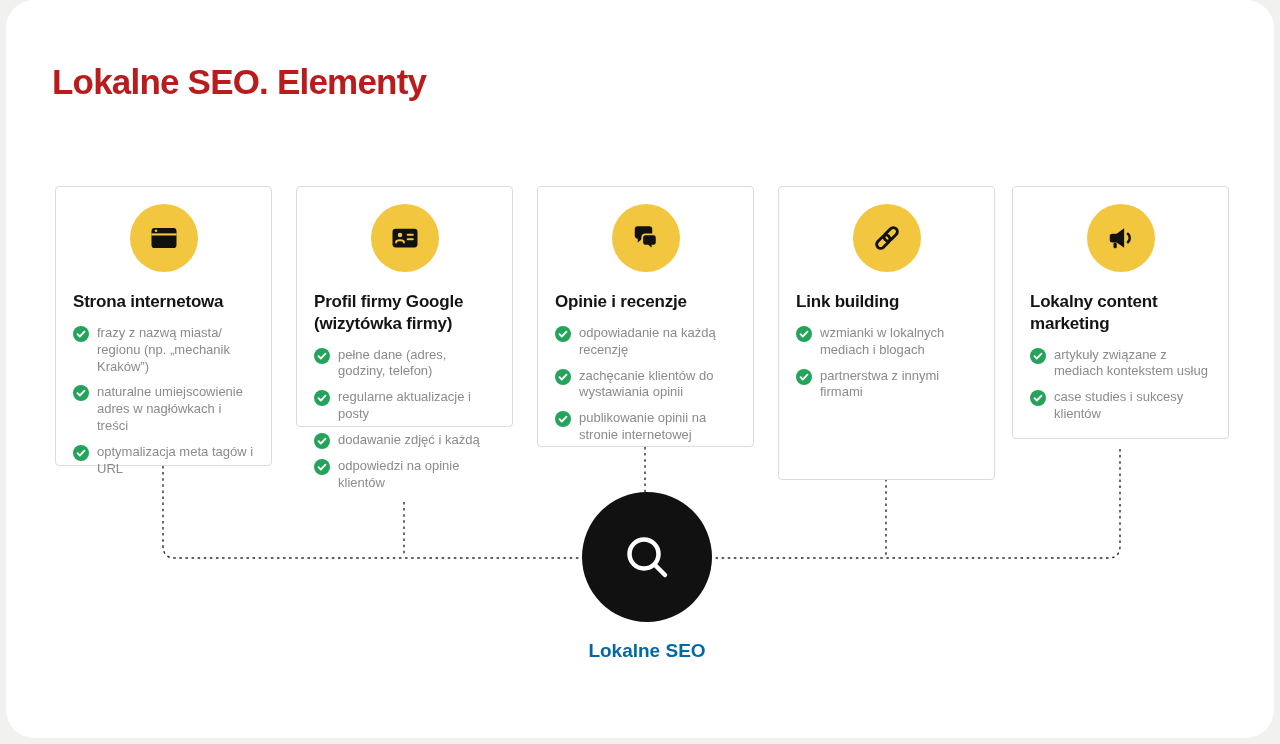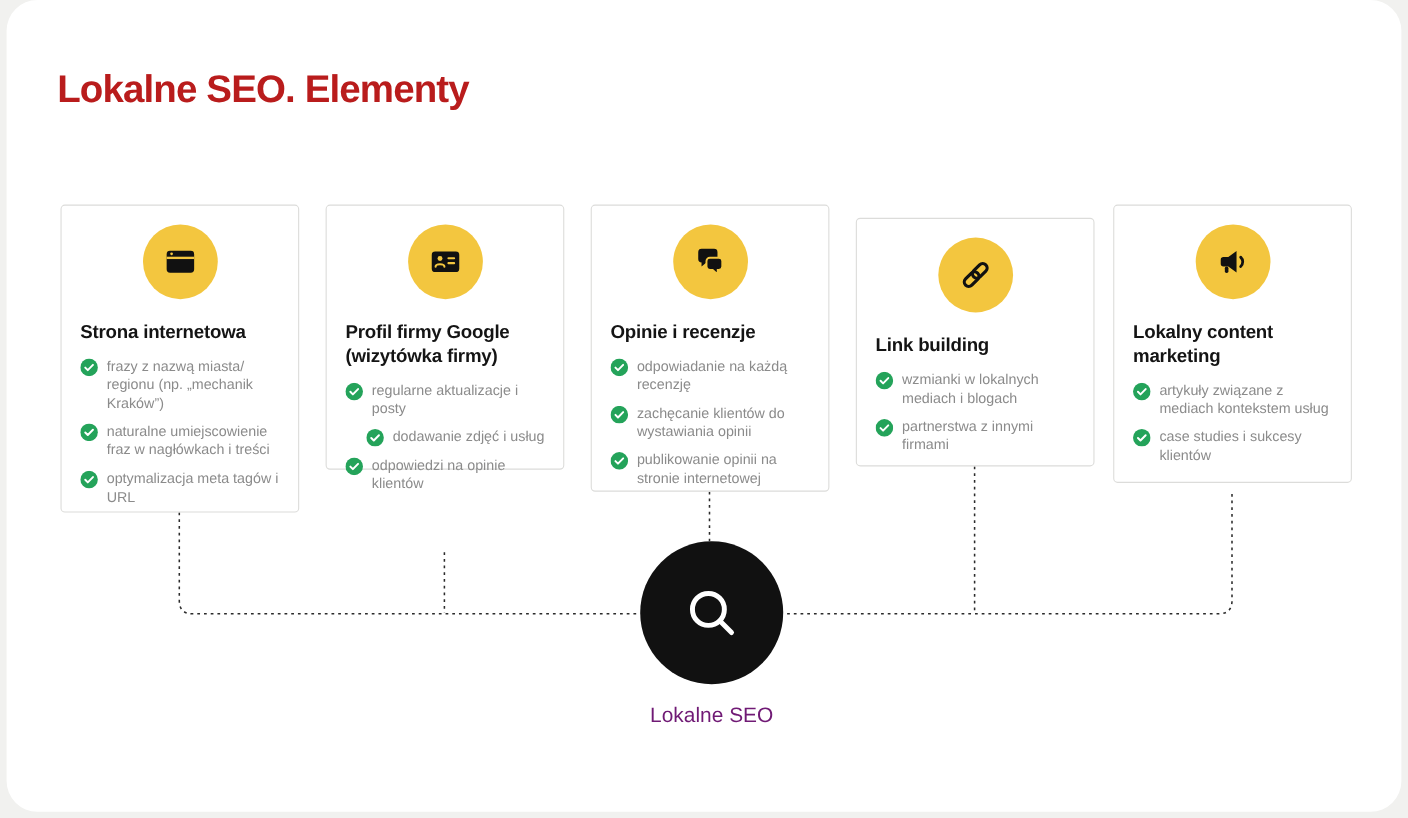--- a/index.html
+++ b/index.html
@@ -61,21 +61,20 @@
     color: #141414;
     line-height: 1.28;
     letter-spacing: -0.2px;
   }
   .items {
     list-style: none;
     margin-top: 12px;
     display: flex;
     flex-direction: column;
     gap: 9px;
-    align-items: flex-end;
   }
   .item {
     display: flex;
     gap: 8px;
     align-items: flex-start;
   }
   .check {
     flex-shrink: 0;
     width: 16px; height: 16px;
     margin-top: 1px;
@@ -95,22 +94,22 @@
     display: flex;
     align-items: center;
     justify-content: center;
   }
   .center-label {
     position: absolute;
     left: 527px; top: 640px;
     width: 240px;
     text-align: center;
     font-size: 19px;
-    font-weight: 400;
-    color: #701a75;
+    font-weight: 700;
+    color: #0369a1;
     z-index: 2;
   }
 </style>
 </head>
 <body>
 
 <div class="sheet"></div>
 
 <h1 class="page-title">Lokalne SEO. Elementy</h1>
 
@@ -139,21 +138,21 @@
           <circle cx="8" cy="8" r="8" fill="#24A35A"></circle>
           <path d="M4.5 8.2l2.3 2.3 4.7-4.8" stroke="#fff" stroke-width="1.8" fill="none" stroke-linecap="round" stroke-linejoin="round"></path>
         </svg>
       <span class="item-text">frazy z nazwą miasta/ regionu (np. „mechanik Kraków”)</span>
     </li>
     <li class="item">
       <svg class="check" viewBox="0 0 16 16">
           <circle cx="8" cy="8" r="8" fill="#24A35A"></circle>
           <path d="M4.5 8.2l2.3 2.3 4.7-4.8" stroke="#fff" stroke-width="1.8" fill="none" stroke-linecap="round" stroke-linejoin="round"></path>
         </svg>
-      <span class="item-text">naturalne umiejscowienie fraz w nagłówkach i treści</span>
+      <span class="item-text">naturalne umiejscowienie adres w nagłówkach i treści</span>
     </li>
     <li class="item">
       <svg class="check" viewBox="0 0 16 16">
           <circle cx="8" cy="8" r="8" fill="#24A35A"></circle>
           <path d="M4.5 8.2l2.3 2.3 4.7-4.8" stroke="#fff" stroke-width="1.8" fill="none" stroke-linecap="round" stroke-linejoin="round"></path>
         </svg>
       <span class="item-text">optymalizacja meta tagów i URL</span>
     </li>
   </ul>
 </div>
@@ -168,28 +167,35 @@
       <rect x="13.4" y="12.2" width="5.6" height="1.5" rx="0.7" fill="#F3C63F"></rect>
     </svg>
   </div>
   <h2 class="card-title">Profil firmy Google (wizytówka firmy)</h2>
   <ul class="items">
     <li class="item">
       <svg class="check" viewBox="0 0 16 16">
           <circle cx="8" cy="8" r="8" fill="#24A35A"></circle>
           <path d="M4.5 8.2l2.3 2.3 4.7-4.8" stroke="#fff" stroke-width="1.8" fill="none" stroke-linecap="round" stroke-linejoin="round"></path>
         </svg>
+      <span class="item-text">pełne dane (adres, godziny, telefon)</span>
+    </li>
+    <li class="item">
+      <svg class="check" viewBox="0 0 16 16">
+          <circle cx="8" cy="8" r="8" fill="#24A35A"></circle>
+          <path d="M4.5 8.2l2.3 2.3 4.7-4.8" stroke="#fff" stroke-width="1.8" fill="none" stroke-linecap="round" stroke-linejoin="round"></path>
+        </svg>
       <span class="item-text">regularne aktualizacje i posty</span>
     </li>
     <li class="item">
       <svg class="check" viewBox="0 0 16 16">
           <circle cx="8" cy="8" r="8" fill="#24A35A"></circle>
           <path d="M4.5 8.2l2.3 2.3 4.7-4.8" stroke="#fff" stroke-width="1.8" fill="none" stroke-linecap="round" stroke-linejoin="round"></path>
         </svg>
-      <span class="item-text">dodawanie zdjęć i usług</span>
+      <span class="item-text">dodawanie zdjęć i każdą</span>
     </li>
     <li class="item">
       <svg class="check" viewBox="0 0 16 16">
           <circle cx="8" cy="8" r="8" fill="#24A35A"></circle>
           <path d="M4.5 8.2l2.3 2.3 4.7-4.8" stroke="#fff" stroke-width="1.8" fill="none" stroke-linecap="round" stroke-linejoin="round"></path>
         </svg>
       <span class="item-text">odpowiedzi na opinie klientów</span>
     </li>
   </ul>
 </div>
@@ -220,21 +226,21 @@
     <li class="item">
       <svg class="check" viewBox="0 0 16 16">
           <circle cx="8" cy="8" r="8" fill="#24A35A"></circle>
           <path d="M4.5 8.2l2.3 2.3 4.7-4.8" stroke="#fff" stroke-width="1.8" fill="none" stroke-linecap="round" stroke-linejoin="round"></path>
         </svg>
       <span class="item-text">publikowanie opinii na stronie internetowej</span>
     </li>
   </ul>
 </div>
 
-<div class="card" style="left:778px; height:226px;margin-top:12px;">
+<div class="card" style="left:778px; height:294px;">
   <div class="icon-circle">
     <svg width="30" height="30" viewBox="0 0 24 24">
       <g transform="rotate(-45 12 12)" fill="none" stroke="#111111" stroke-width="2.3">
         <rect x="1.6" y="8.8" width="12.4" height="6.4" rx="3.2"></rect>
         <rect x="10" y="8.8" width="12.4" height="6.4" rx="3.2"></rect>
       </g>
     </svg>
   </div>
   <h2 class="card-title">Link building</h2>
   <ul class="items">

